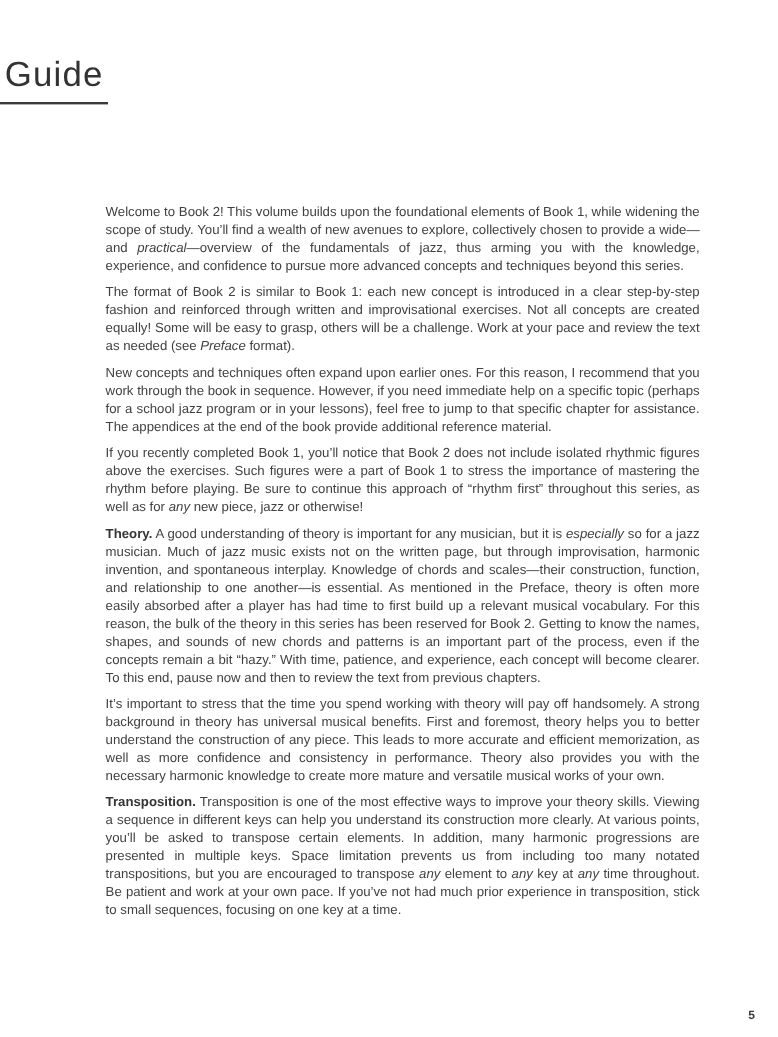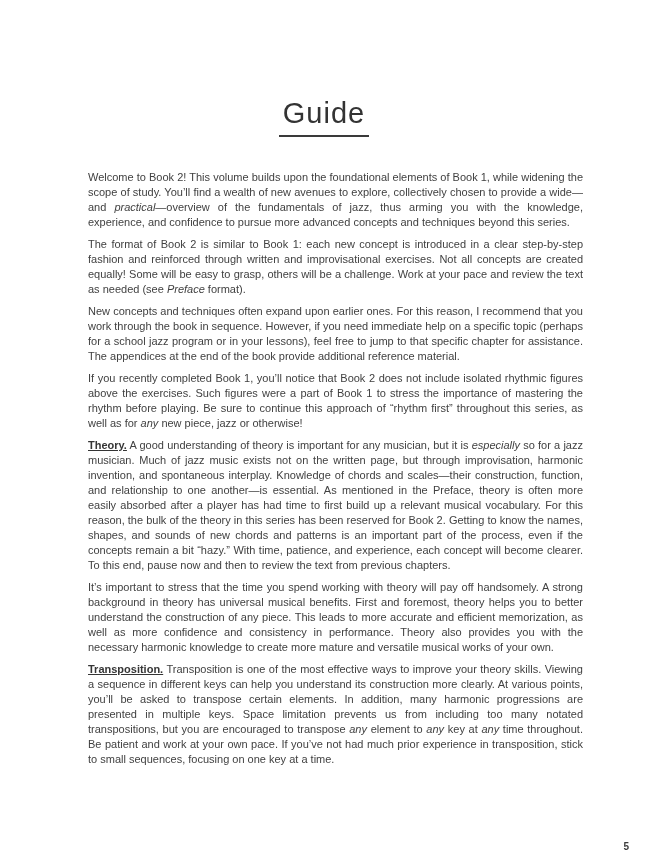--- a/index.html
+++ b/index.html
@@ -10,22 +10,22 @@
   }
   .page {
     position: relative;
     width: 648px;
     height: 864px;
     background: #ffffff;
     overflow: hidden;
   }
   .title {
     margin: 0;
-    padding-top: 97px;
-    text-align: center;
+    padding-top: 47px;
+    text-align: left;
     font-size: 29px;
     font-weight: 400;
     letter-spacing: 1px;
     color: #333333;
   }
   .title .title-text {
     display: inline-block;
     border-bottom: 2px solid #3a3a3a;
     padding: 0 4px 5px 4px;
   }
@@ -41,21 +41,20 @@
   }
   .body-text p {
     margin: 0 0 7px 16px;
   }
   .body-text em {
     font-style: italic;
   }
   .body-text strong {
     font-weight: 700;
     color: #353535;
-    text-decoration: underline;
   }
   .page-number {
     position: absolute;
     right: 19px;
     bottom: 12px;
     font-size: 10px;
     font-weight: 700;
     color: #3c3c3c;
   }
 </style>

